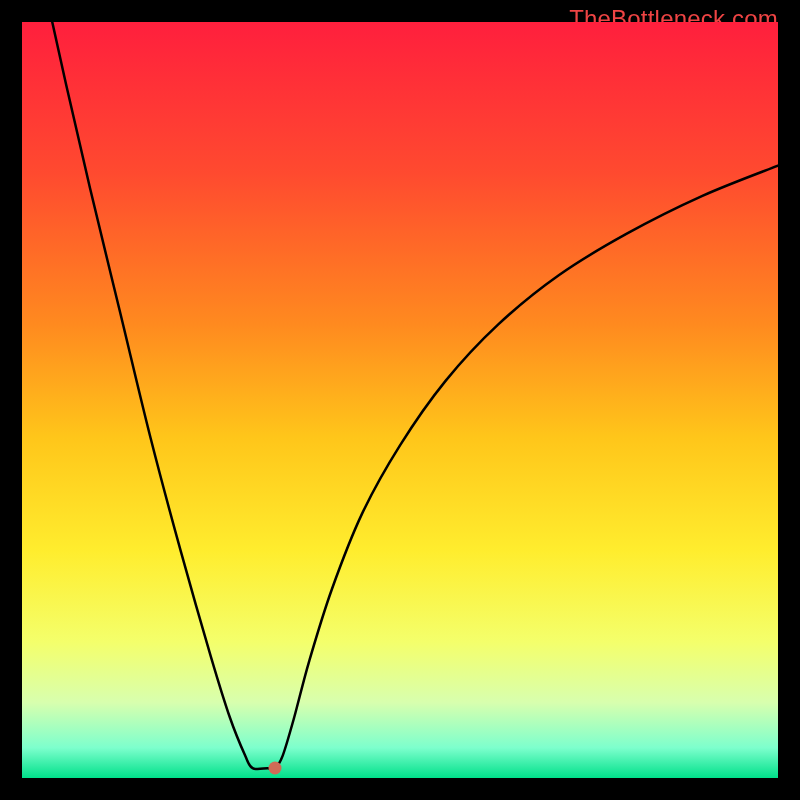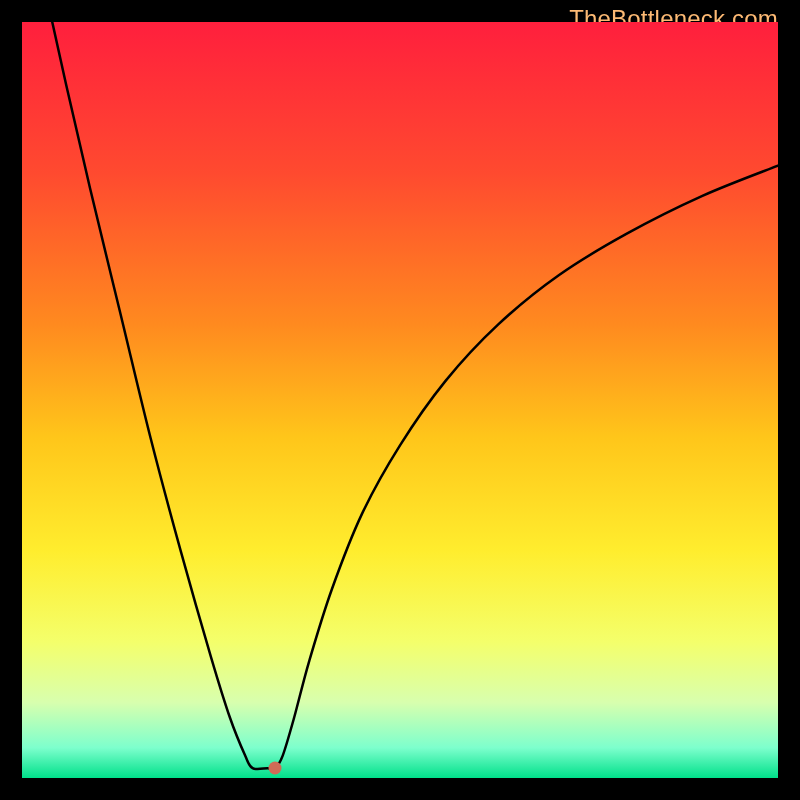--- a/index.html
+++ b/index.html
@@ -23,21 +23,21 @@
     position: absolute;
     left: 0;
     top: 0;
     width: 756px;
     height: 756px;
   }
   .watermark {
     position: absolute;
     top: 5px;
     right: 22px;
-    color: #fdba74;
+    color: #ef4444;
     font-size: 24px;
     font-weight: 500;
     letter-spacing: 0.2px;
     user-select: none;
   }
   .dot {
     position: absolute;
     width: 13px;
     height: 13px;
     border-radius: 50%;

